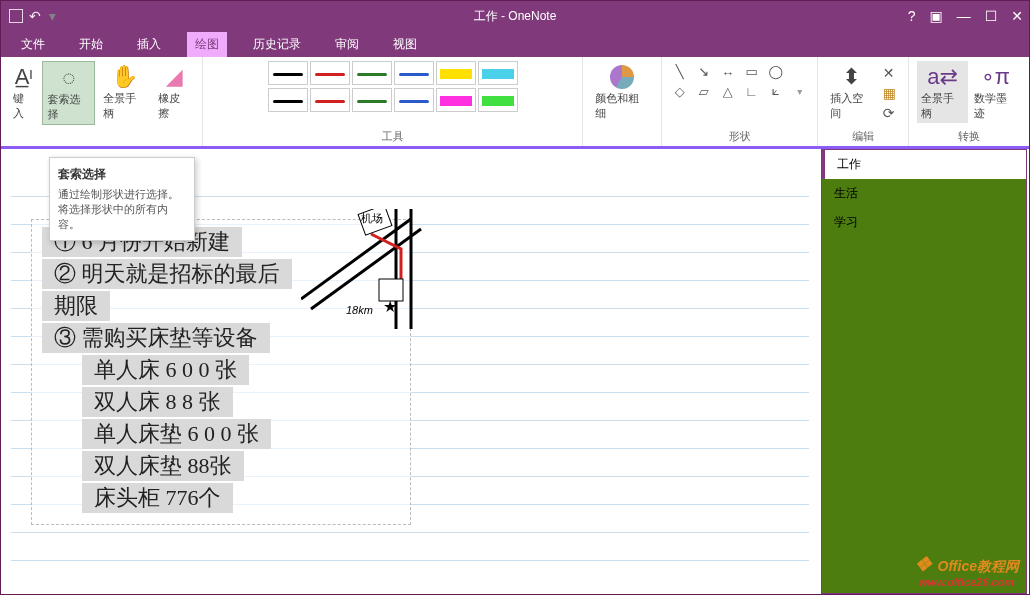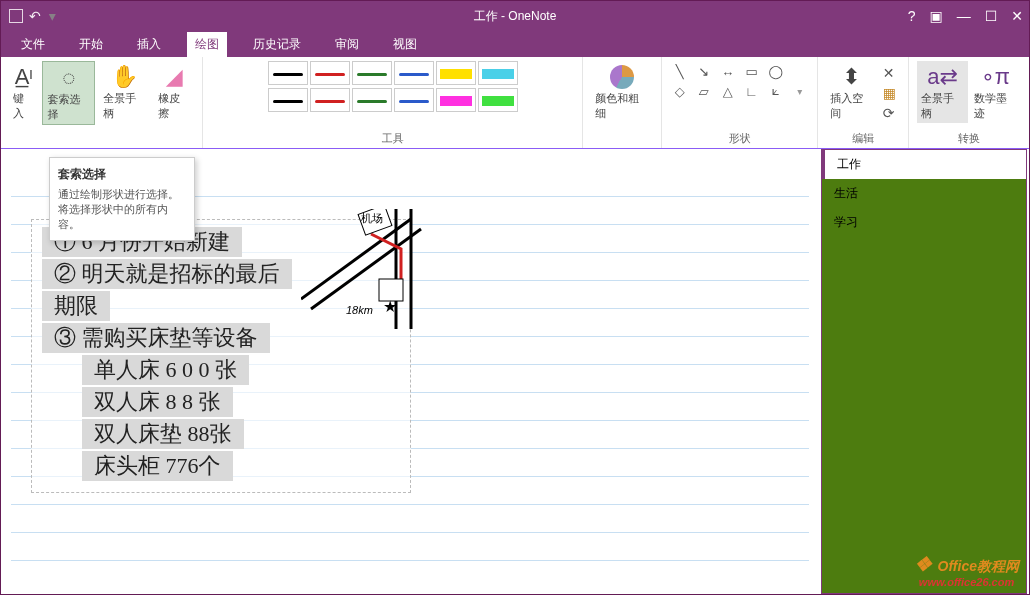--- a/index.html
+++ b/index.html
@@ -6,22 +6,22 @@
   body { width: 1030px; height: 595px; background: #fff; position: relative; overflow: hidden; border: 1px solid #631b55; }
   .titlebar { height: 30px; background: #80397b; color: #fff; display: flex; align-items: center; position: relative; }
   .tb-left { display: flex; align-items: center; gap: 6px; padding-left: 8px; }
   .tb-left .sq { width: 14px; height: 14px; border: 1px solid #fff; opacity: .8; }
   .tb-left .ico { font-size: 14px; opacity: .9; cursor: pointer; }
   .tb-title { position: absolute; left: 50%; transform: translateX(-50%); font-size: 12px; }
   .tb-right { position: absolute; right: 6px; display: flex; gap: 14px; font-size: 14px; }
   .tb-right span { cursor: pointer; }
   .menubar { height: 26px; background: #80397b; display: flex; align-items: center; padding-left: 12px; gap: 18px; font-size: 12px; color: #fff; }
   .menubar .tab { padding: 4px 8px; cursor: pointer; }
-  .menubar .tab.active { background: #ffffff; color: #80397b; }
-  .ribbon { height: 92px; background: #fff; border-bottom: 1px solid #8b5cf6; display: flex; }
+  .menubar .tab.active { background: #f0abfc; color: #80397b; }
+  .ribbon { height: 92px; background: #fff; border-bottom: 3px solid #8b5cf6; display: flex; }
   .grp { border-right: 1px solid #e5e5e5; padding: 4px 8px 2px 8px; display: flex; flex-direction: column; align-items: center; justify-content: space-between; }
   .grp-label { font-size: 11px; color: #666; margin-top: 2px; }
   .big-btn { display: flex; flex-direction: column; align-items: center; font-size: 11px; color: #444; cursor: pointer; padding: 2px 4px; }
   .big-btn .glyph { font-size: 22px; height: 28px; display: flex; align-items: center; }
   .row { display: flex; gap: 2px; }
   .pen { width: 40px; height: 24px; border: 1px solid #ccc; background: #fff; position: relative; cursor: pointer; }
   .pen::after { content: ""; position: absolute; left: 4px; right: 4px; top: 50%; height: 3px; background: var(--c); border-radius: 2px; }
   .hl { width: 40px; height: 24px; border: 1px solid #ccc; position: relative; cursor: pointer; }
   .hl::after { content: ""; position: absolute; left: 3px; right: 3px; top: 7px; height: 10px; background: var(--c); }
   .shape-cell { width: 22px; height: 20px; border: 1px solid transparent; display: flex; align-items: center; justify-content: center; font-size: 13px; color: #555; cursor: pointer; }
@@ -184,20 +184,21 @@
   <div style="position:absolute;top:8px;left:180px;font-size:11px;color:#999">20</div>
   <div class="ruled"></div>
 
   <div class="note-box">
     <div><span class="hw">① 6 月份开始新建</span></div>
     <div><span class="hw">② 明天就是招标的最后</span></div>
     <div><span class="hw">期限</span></div>
     <div><span class="hw">③ 需购买床垫等设备</span></div>
     <div style="padding-left:40px"><span class="hw">单人床  6 0 0  张</span></div>
     <div style="padding-left:40px"><span class="hw">双人床   8 8 张</span></div>
+    <div style="padding-left:40px"><span class="hw">单人床垫 6 0 0  张</span></div>
     <div style="padding-left:40px"><span class="hw">双人床垫  88张</span></div>
     <div style="padding-left:40px"><span class="hw">床头柜   776个</span></div>
   </div>
 
   <svg class="sketch" viewBox="0 0 140 120">
     <line x1="0" y1="90" x2="110" y2="10" stroke="#000" stroke-width="3"></line>
     <line x1="10" y1="100" x2="120" y2="20" stroke="#000" stroke-width="3"></line>
     <path d="M95 0 L95 120" stroke="#000" stroke-width="3" fill="none"></path>
     <path d="M110 0 L110 120" stroke="#000" stroke-width="3" fill="none"></path>
     <path d="M70 25 L100 40 L100 85" stroke="#d02020" stroke-width="3" fill="none"></path>

